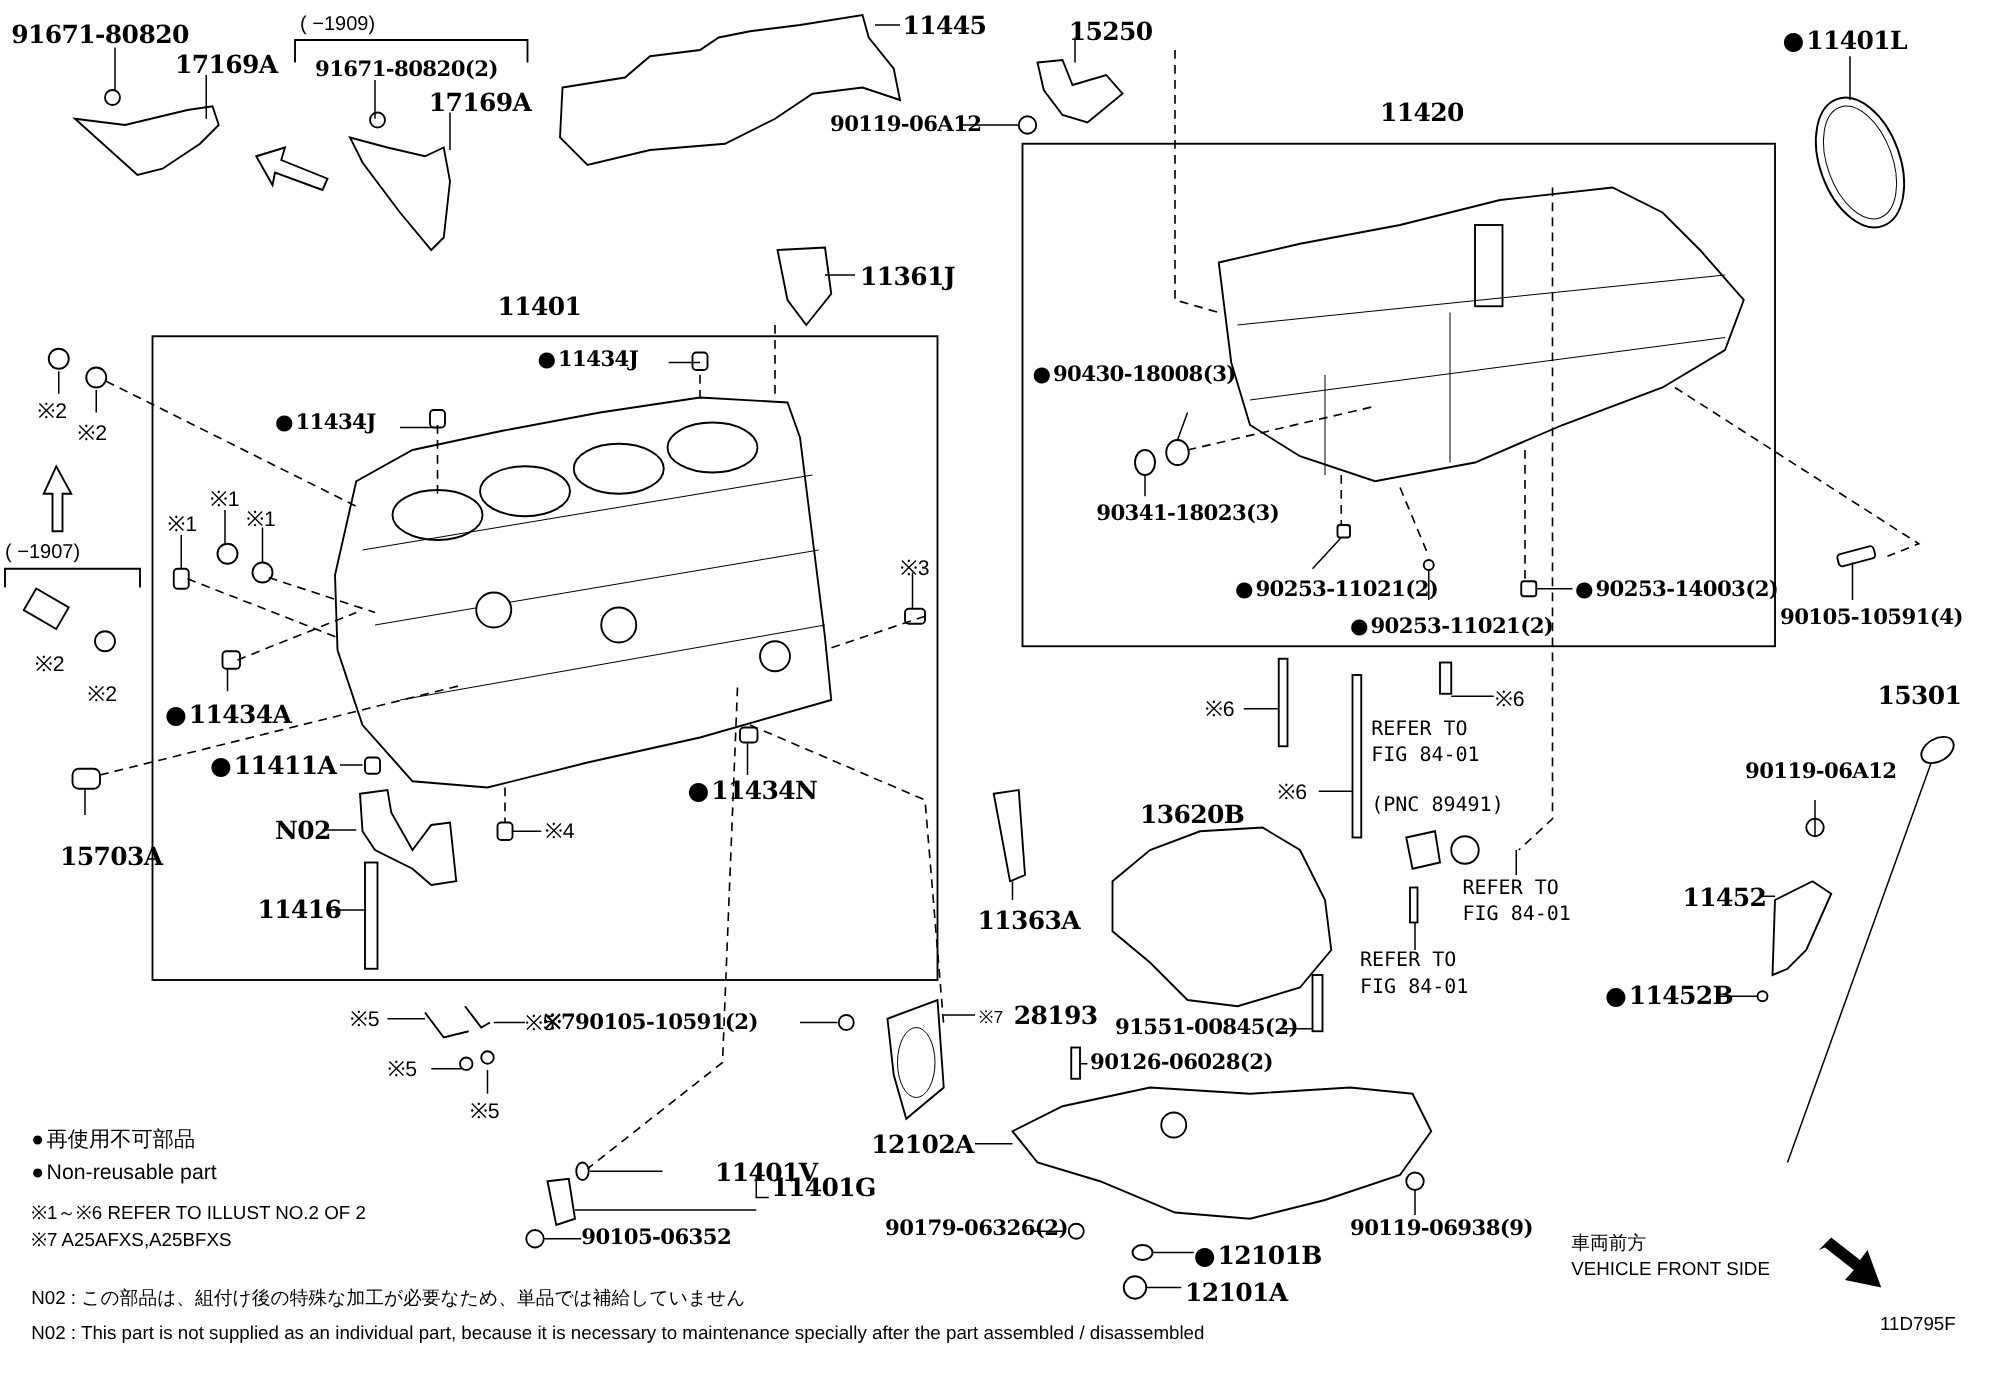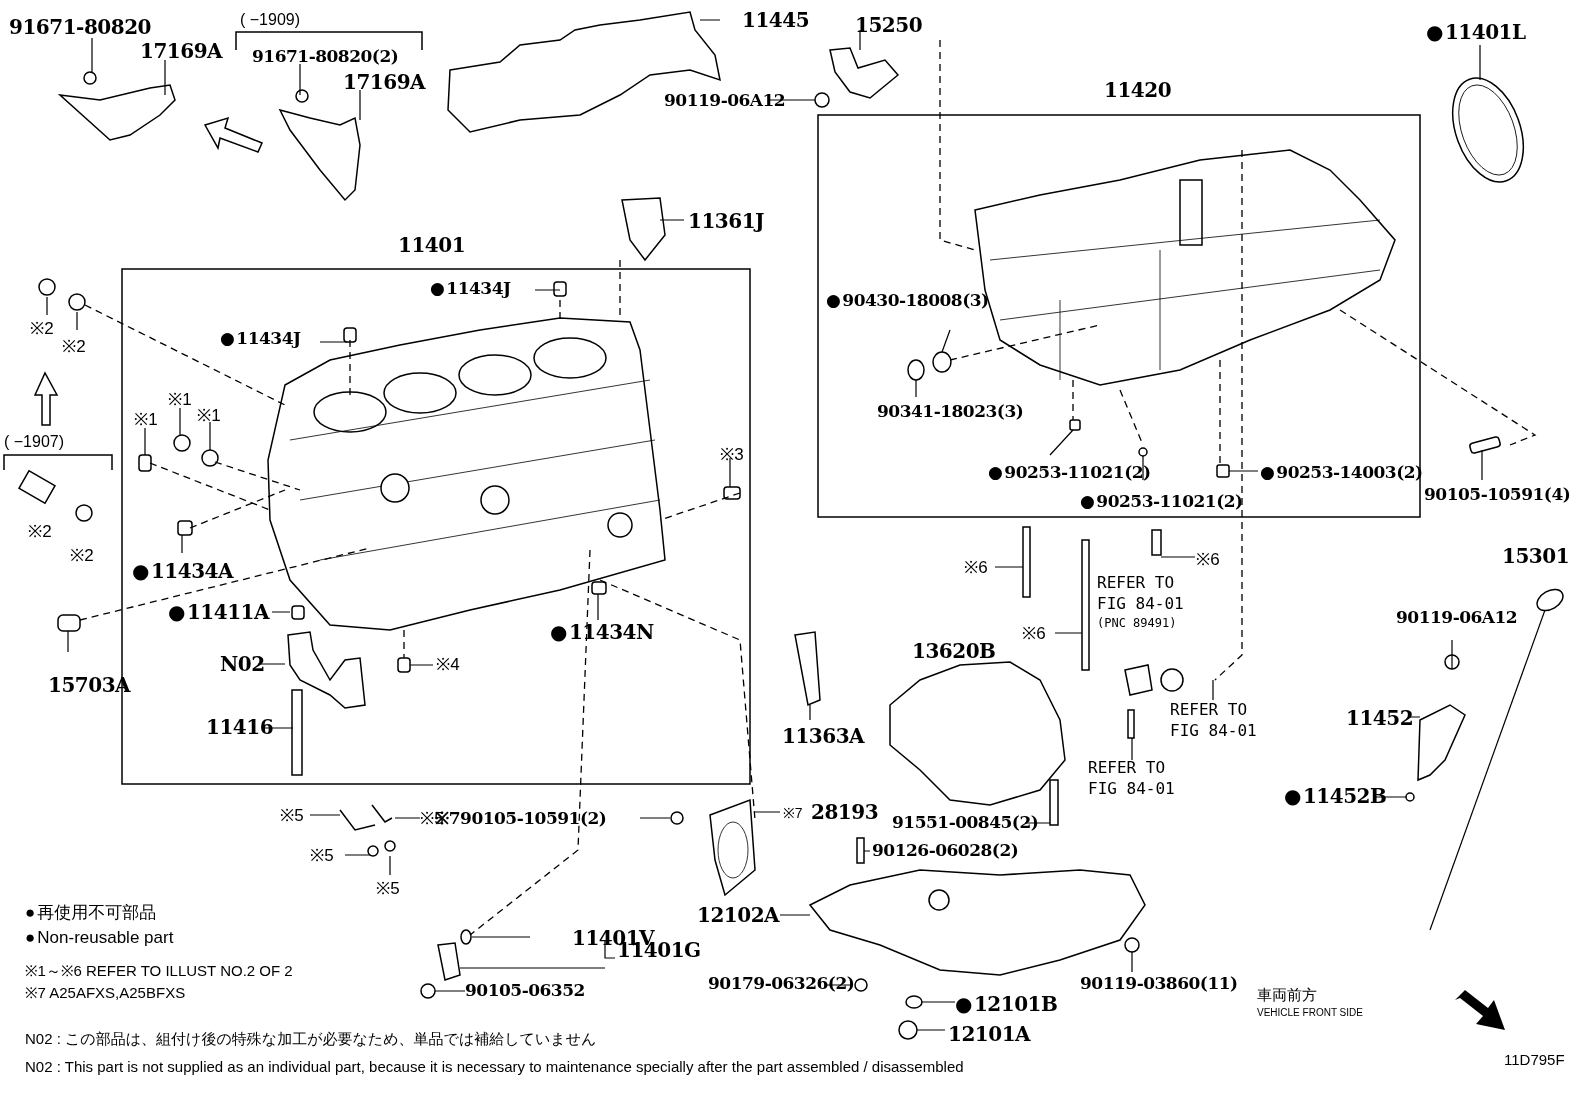--- a/index.html
+++ b/index.html
@@ -143,21 +143,21 @@
     <path class="dash" d="M85 305 L285 405 M150 463 L270 510 M215 462 L300 490 M190 528 L285 490 M80 620 L370 548 M740 493 L660 520 M404 630 V658 M600 580 L740 640 L755 820 M590 550 L578 850 L470 935"></path>
     <path class="dash" d="M620 315 V255 M560 300 V320 M350 340 V400 M940 40 V240 L975 250 M950 360 L1100 325 M1073 380 V420 M1120 390 L1143 445 M1220 360 V465 M1340 310 L1535 435 L1510 445 M1242 150 V655 L1215 680"></path>
   </g>
 </svg>
 
 <span class="lbl" style="left:9px;top:17px;">91671-80820</span>
 <span class="lbl" style="left:140px;top:41px;">17169A</span>
 <span class="note" style="left:240px;top:12px;font-size:16px;">(     −1909)</span>
 <span class="lbl sm" style="left:252px;top:48px;">91671-80820(2)</span>
 <span class="lbl" style="left:343px;top:72px;">17169A</span>
-<span class="lbl" style="left:722px;top:10px;margin-left:20px;">11445</span>
+<span class="lbl" style="left:722px;top:10px;">11445</span>
 <span class="lbl" style="left:855px;top:15px;">15250</span>
 <span class="lbl sm" style="left:664px;top:92px;">90119-06A12</span>
 <span class="lbl dot" style="left:1426px;top:22px;">11401L</span>
 <span class="lbl" style="left:1104px;top:80px;">11420</span>
 <span class="lbl" style="left:688px;top:211px;">11361J</span>
 <span class="lbl" style="left:398px;top:235px;text-align:right;">11401</span>
 <span class="lbl sm dot" style="left:430px;top:280px;">11434J</span>
 <span class="lbl sm dot" style="left:220px;top:330px;">11434J</span>
 
 <span class="note" style="left:30px;top:320px;">※2</span>
@@ -183,21 +183,21 @@
 <span class="lbl sm dot" style="left:988px;top:464px;">90253-11021(2)</span>
 <span class="lbl sm dot" style="left:1080px;top:493px;">90253-11021(2)</span>
 <span class="lbl sm dot" style="left:1260px;top:464px;">90253-14003(2)</span>
 <span class="lbl sm" style="left:1424px;top:486px;">90105-10591(4)</span>
 
 <span class="note" style="left:964px;top:559px;">※6</span>
 <span class="note" style="left:1022px;top:625px;">※6</span>
 <span class="note" style="left:1196px;top:551px;">※6</span>
 <span class="note" style="left:1097px;top:575px;font-family:'DejaVu Sans Mono',monospace;font-size:16px;">REFER TO</span>
 <span class="note" style="left:1097px;top:596px;font-family:'DejaVu Sans Mono',monospace;font-size:16px;">FIG 84-01</span>
-<span class="note" style="left:1097px;top:617px;font-family:'DejaVu Sans Mono',monospace;font-size:12px;">(PNC 89491)</span>
+<span class="note" style="left:1097px;top:636px;font-family:'DejaVu Sans Mono',monospace;font-size:16px;">(PNC 89491)</span>
 <span class="note" style="left:1170px;top:702px;font-family:'DejaVu Sans Mono',monospace;font-size:16px;">REFER TO</span>
 <span class="note" style="left:1170px;top:723px;font-family:'DejaVu Sans Mono',monospace;font-size:16px;">FIG 84-01</span>
 <span class="note" style="left:1088px;top:760px;font-family:'DejaVu Sans Mono',monospace;font-size:16px;">REFER TO</span>
 <span class="note" style="left:1088px;top:781px;font-family:'DejaVu Sans Mono',monospace;font-size:16px;">FIG 84-01</span>
 <span class="lbl" style="left:912px;top:641px;">13620B</span>
 
 <span class="lbl" style="left:1502px;top:546px;">15301</span>
 <span class="lbl sm" style="left:1396px;top:609px;">90119-06A12</span>
 <span class="lbl" style="left:1346px;top:708px;">11452</span>
 <span class="lbl dot" style="left:1284px;top:786px;">11452B</span>
@@ -209,26 +209,26 @@
 <span class="lbl sm" style="left:435px;top:810px;">※790105-10591(2)</span>
 <span class="note" style="left:783px;top:806px;font-size:14px;">※7</span>
 <span class="lbl" style="left:811px;top:802px;">28193</span>
 <span class="lbl sm" style="left:892px;top:814px;">91551-00845(2)</span>
 <span class="lbl sm" style="left:872px;top:842px;">90126-06028(2)</span>
 <span class="lbl" style="left:697px;top:905px;">12102A</span>
 <span class="lbl" style="left:532px;top:928px;margin-left:40px;">11401V</span>
 <span class="lbl" style="left:617px;top:940px;">11401G</span>
 <span class="lbl sm" style="left:465px;top:982px;">90105-06352</span>
 <span class="lbl sm" style="left:708px;top:975px;">90179-06326(2)</span>
-<span class="lbl sm" style="left:1080px;top:975px;">90119-03860(11)</span>
+<span class="lbl sm" style="left:1080px;top:975px;">90119-06938(9)</span>
 <span class="lbl dot" style="left:955px;top:994px;">12101B</span>
 <span class="lbl" style="left:948px;top:1024px;">12101A</span>
 
 <span class="note dot" style="left:25px;top:905px;font-family:Liberation Mono, monospace;">再使用不可部品</span>
 <span class="note dot" style="left:25px;top:929px;">Non-reusable part</span>
 <span class="note" style="left:25px;top:963px;font-size:15px;">※1～※6  REFER TO ILLUST NO.2 OF 2</span>
 <span class="note" style="left:25px;top:985px;font-size:15px;">※7 A25AFXS,A25BFXS</span>
 <span class="note" style="left:25px;top:1031px;font-size:15px;">N02 : この部品は、組付け後の特殊な加工が必要なため、単品では補給していません</span>
 <span class="note" style="left:25px;top:1059px;font-size:15px;">N02 : This part is not supplied as an individual part, because it is necessary to maintenance specially after the part assembled / disassembled</span>
 
 <span class="note" style="left:1257px;top:987px;font-size:15px;">車両前方</span>
-<span class="note" style="left:1257px;top:1008px;font-size:10px;">VEHICLE FRONT SIDE</span>
+<span class="note" style="left:1257px;top:1008px;font-size:15px;">VEHICLE FRONT SIDE</span>
 <span class="note" style="left:1486px;top:1052px;font-size:15px;margin-left:18px;">11D795F</span>
 
 </body></html>

